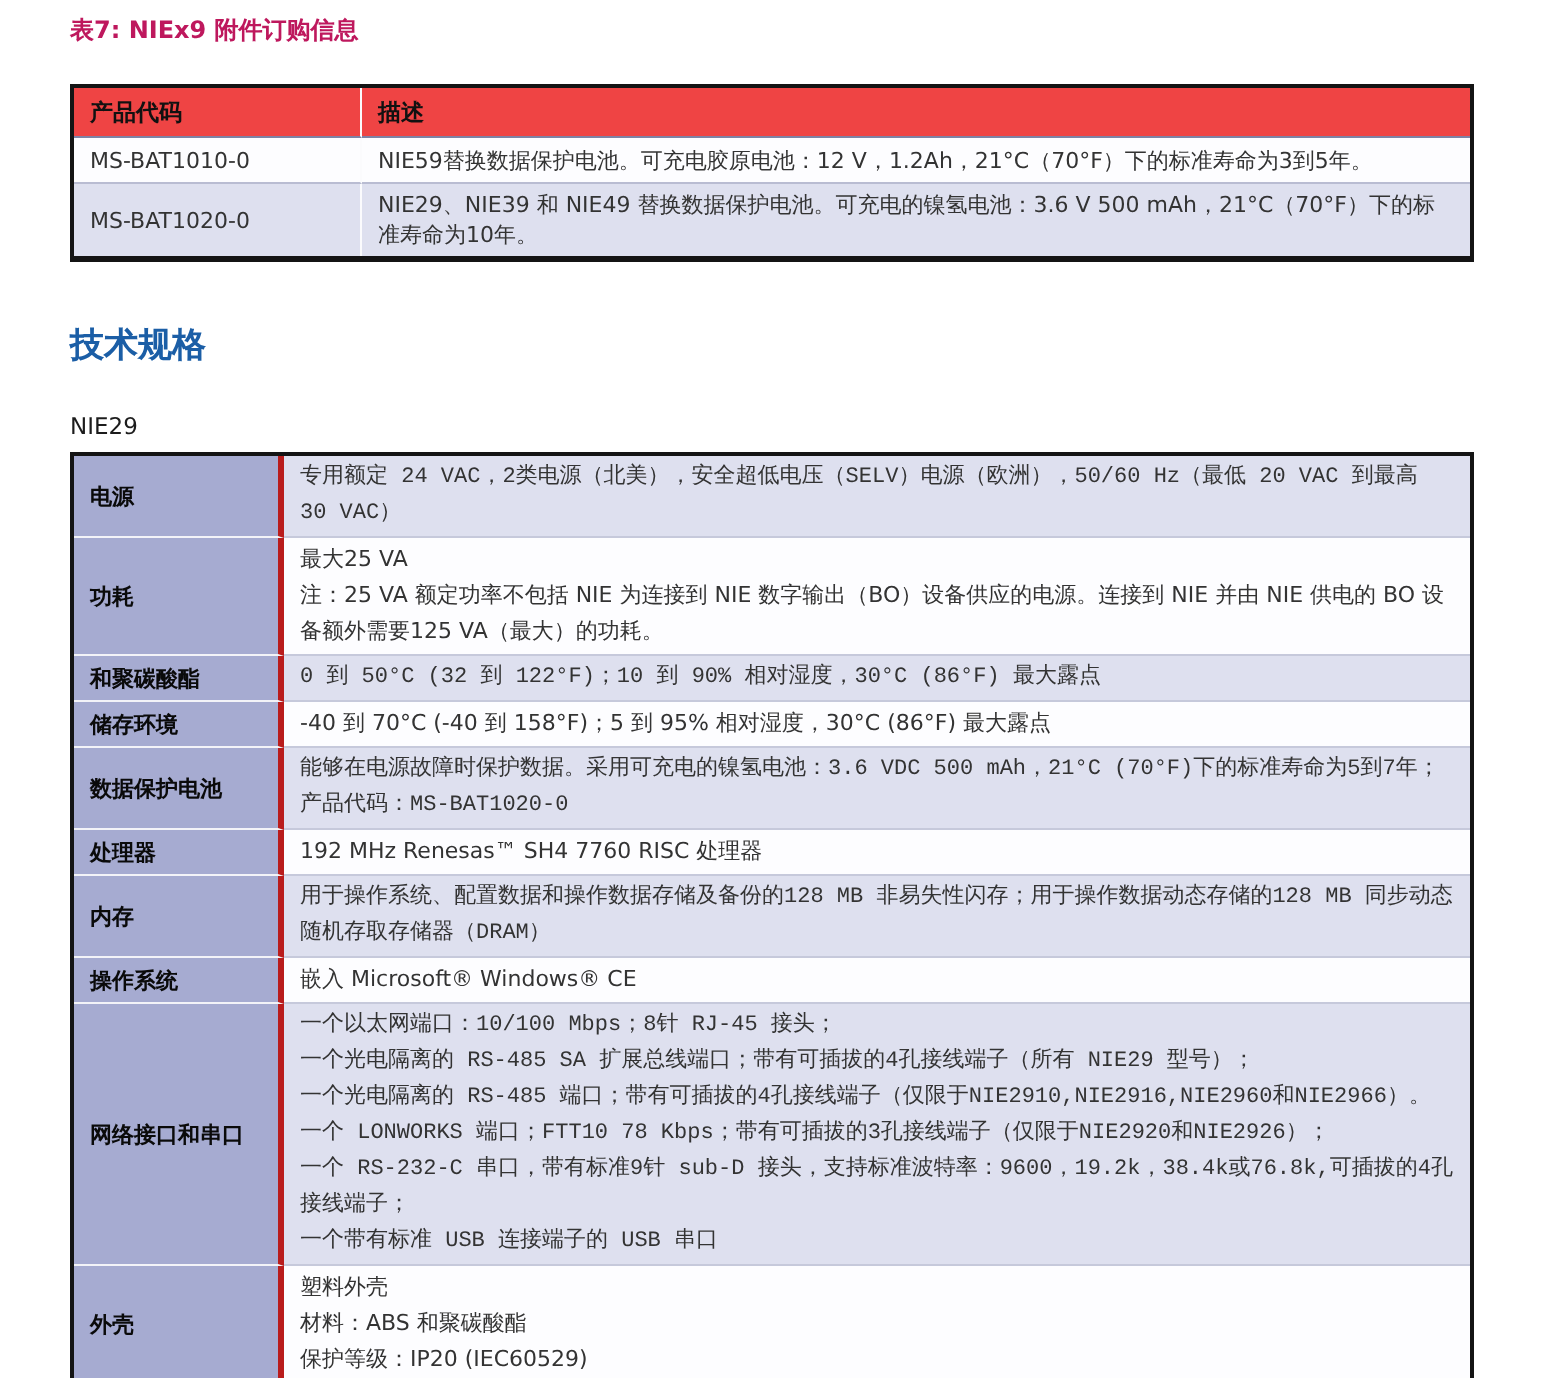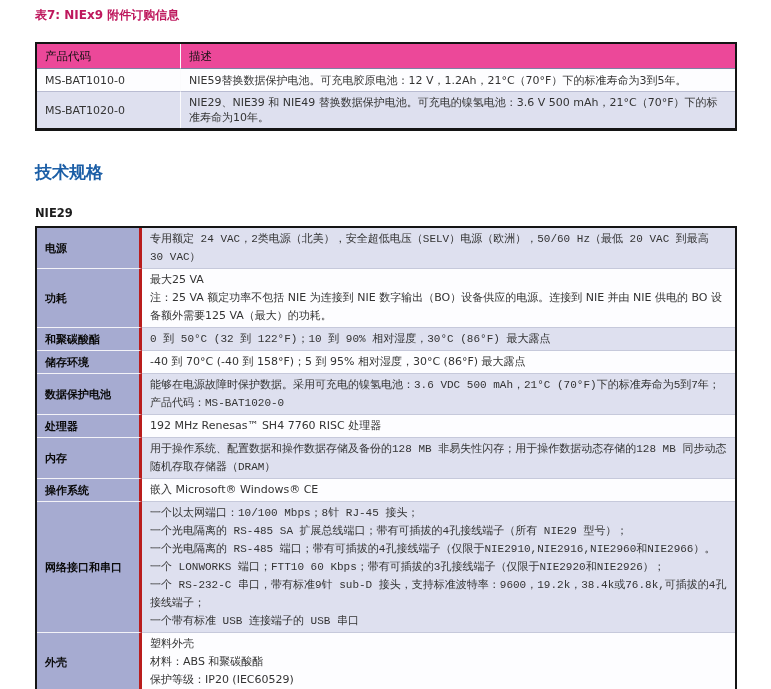--- a/index.html
+++ b/index.html
@@ -16,41 +16,41 @@
     margin: 2px 0 18px 0;
   }
 
   
   table.acc {
     width: 702px; border-collapse: separate; border-spacing: 0;
     border: 2px solid #141414; border-bottom-width: 3px;
     font-size: 11px;
   }
   table.acc th {
-    background: #ec4899; color: #111; text-align: left;
-    font-size: 11.5px; font-weight: normal;
+    background: #ef4444; color: #111; text-align: left;
+    font-size: 11.5px; font-weight: bold;
     padding: 4px 8px; height: 16px;
     border-bottom: 1px solid #7e82a4;
   }
   table.acc td {
     padding: 3px 8px; color: #333; height: 16px;
     border-bottom: 1px solid #b9bcd2;
   }
   table.acc tr:last-child td { border-bottom: none; }
   table.acc .col-code { width: 127px; border-right: 1px solid #fbfbfd; }
   table.acc tr.r-white td { background: #fdfdff; }
   table.acc tr.r-lav td { background: #dee0ef; }
 
   
   .section-title {
     color: #1b5ea6; font-size: 17px; font-weight: bold;
     margin: 30px 0 0 0;
   }
   .model-title {
-    color: #1c1c1c; font-size: 11.5px; font-weight: bold;
+    color: #1c1c1c; font-size: 11.5px; font-weight: normal;
     margin: 22px 0 6px 0;
   }
 
   
   table.spec {
     width: 702px; border-collapse: separate; border-spacing: 0;
     border: 2px solid #141414; border-bottom-width: 3px;
     font-size: 11px; table-layout: fixed;
   }
   table.spec td { vertical-align: middle; }
@@ -132,21 +132,21 @@
     <tr>
       <td class="lbl">操作系统</td>
       <td class="val bg-b">嵌入 Microsoft® Windows® CE</td>
     </tr>
     <tr>
       <td class="lbl">网络接口和串口</td>
       <td class="val bg-a">
         <div class="vline">一个以太网端口：10/100 Mbps；8针 RJ-45 接头；</div>
         <div class="vline">一个光电隔离的 RS-485 SA 扩展总线端口；带有可插拔的4孔接线端子（所有 NIE29 型号）；</div>
         <div class="vline">一个光电隔离的 RS-485 端口；带有可插拔的4孔接线端子（仅限于NIE2910,NIE2916,NIE2960和NIE2966）。</div>
-        <div class="vline">一个 LONWORKS 端口；FTT10 60 Kbps；带有可插拔的3孔接线端子（仅限于NIE2920和NIE2926）；</div>
+        <div class="vline">一个 LONWORKS 端口；FTT10 78 Kbps；带有可插拔的3孔接线端子（仅限于NIE2920和NIE2926）；</div>
         <div class="vline">一个 RS-232-C 串口，带有标准9针 sub-D 接头，支持标准波特率：9600，19.2k，38.4k或76.8k,可插拔的4孔接线端子；</div>
         <div class="vline">一个带有标准 USB 连接端子的 USB 串口</div>
       </td>
     </tr>
     <tr>
       <td class="lbl">外壳</td>
       <td class="val bg-b">
         <div class="vline">塑料外壳</div>
         <div class="vline">材料：ABS 和聚碳酸酯</div>
         <div class="vline">保护等级：IP20 (IEC60529)</div>

